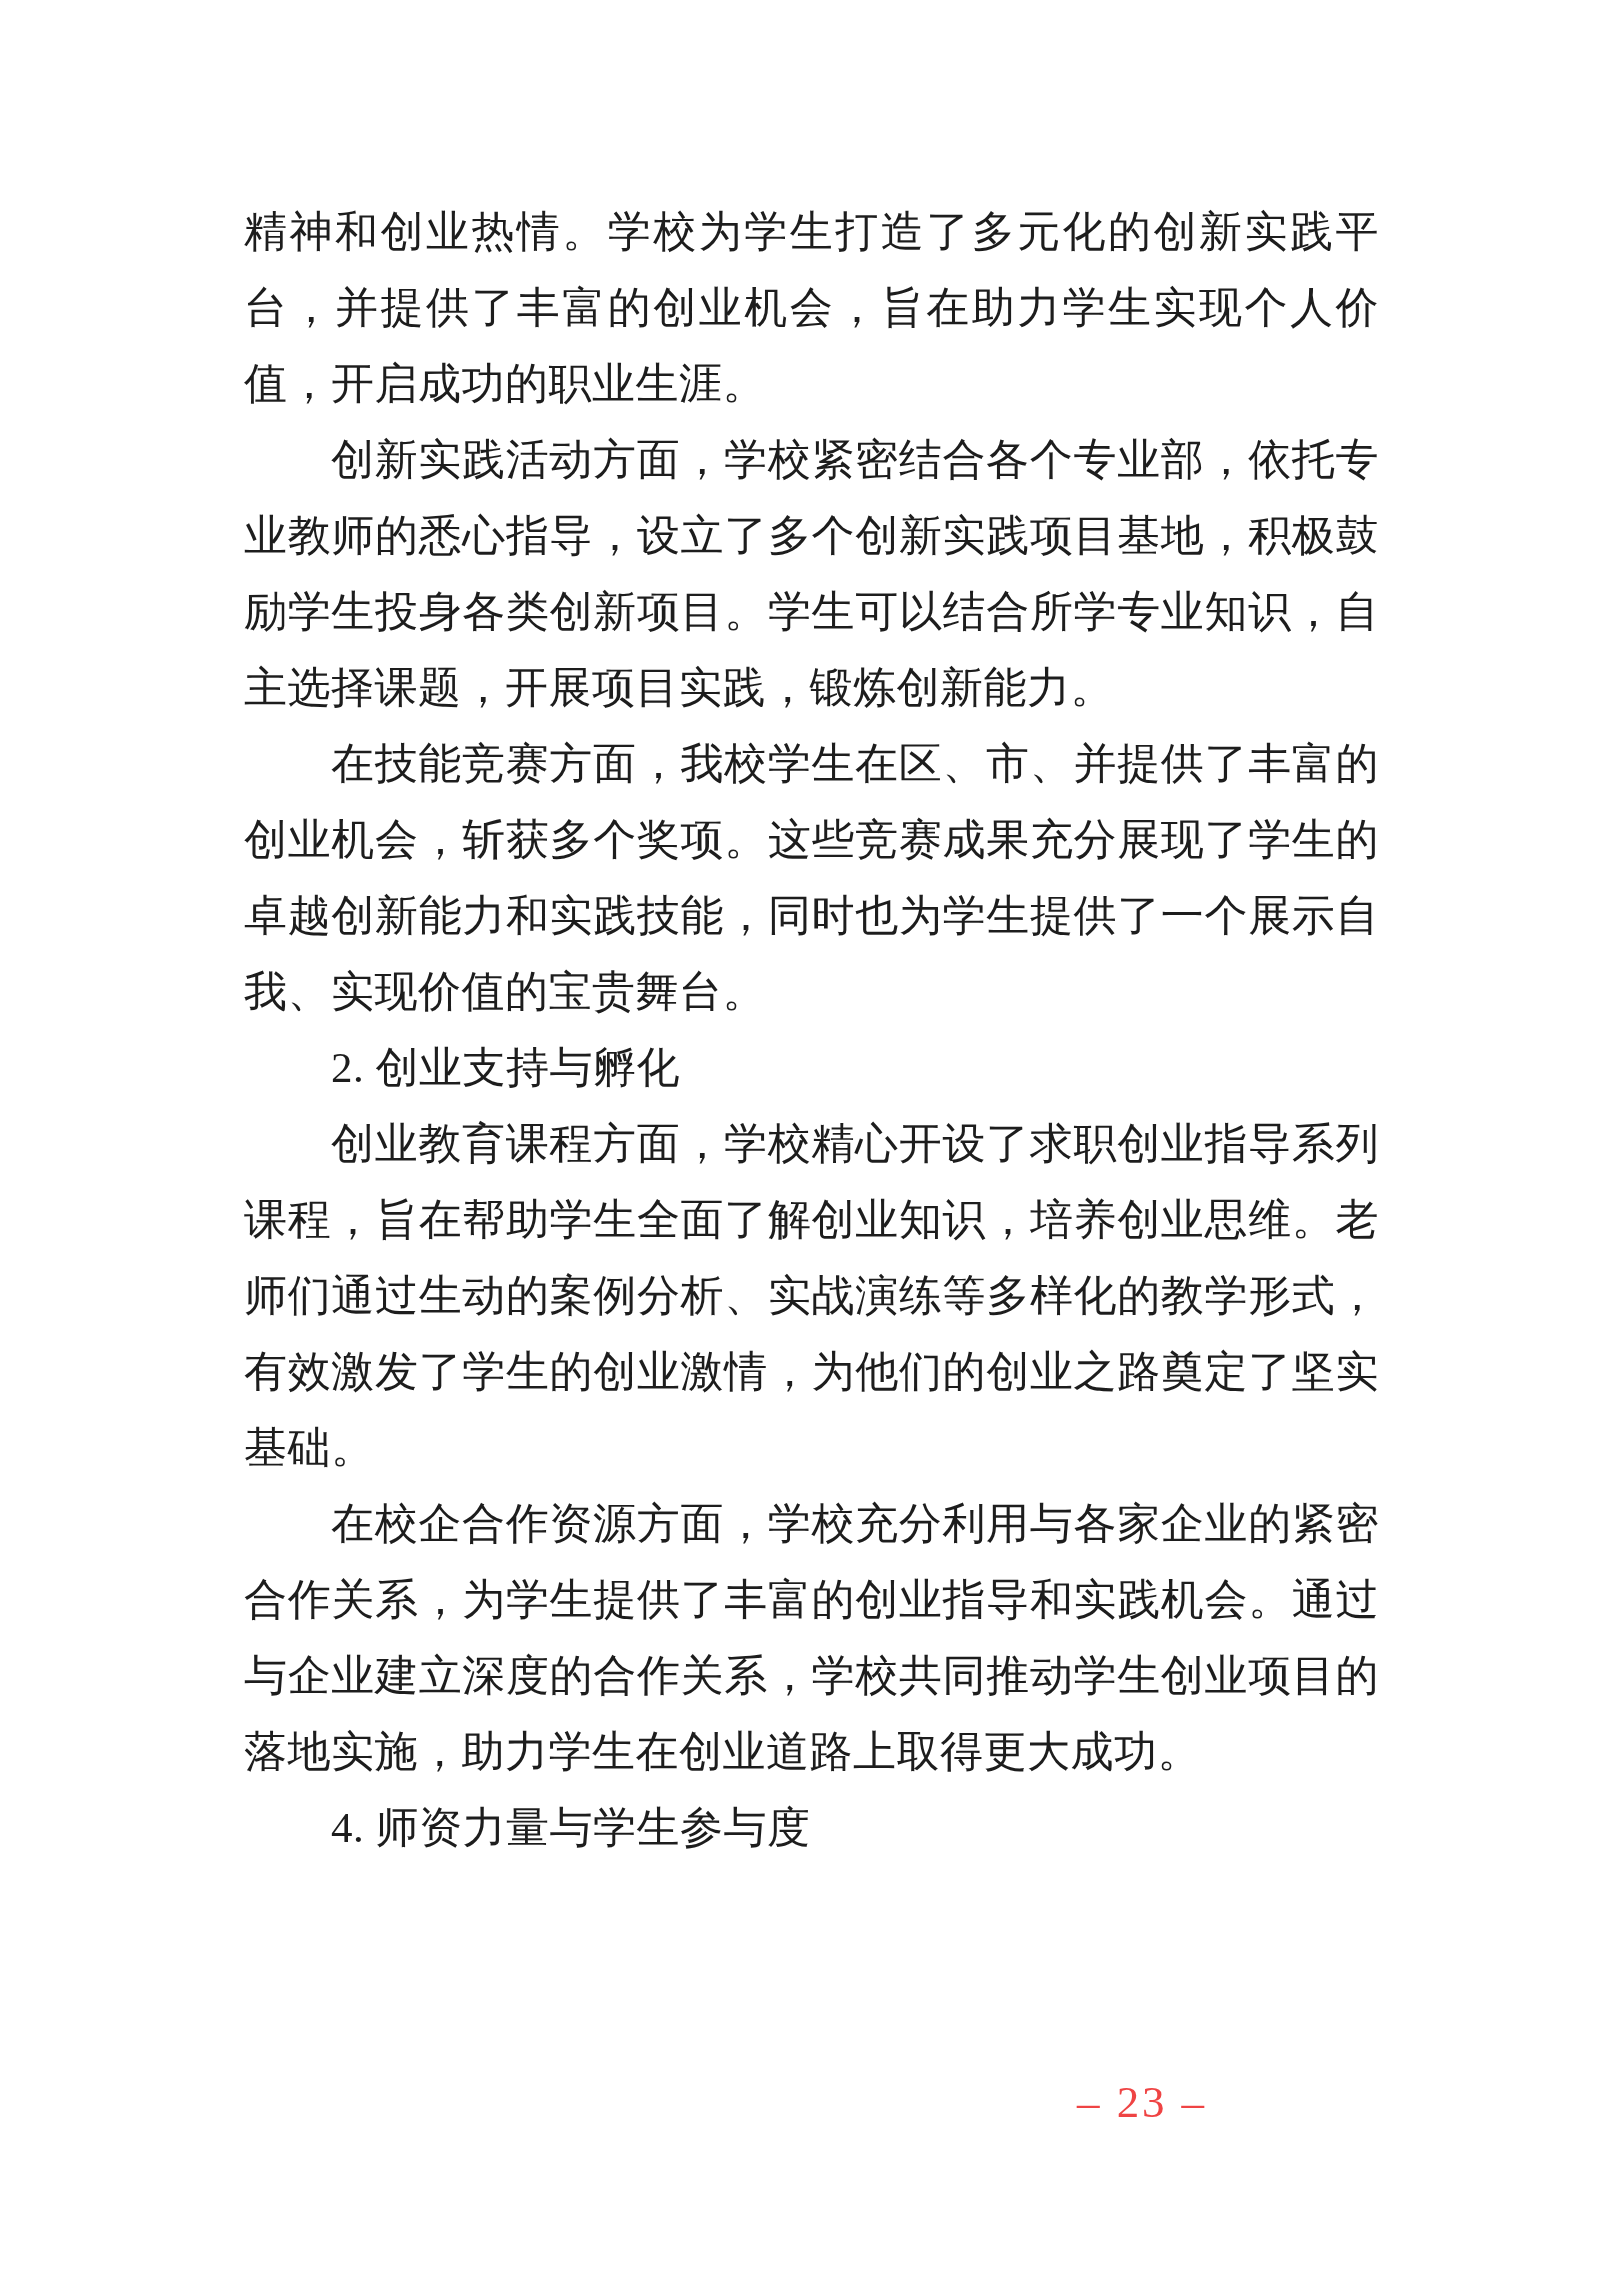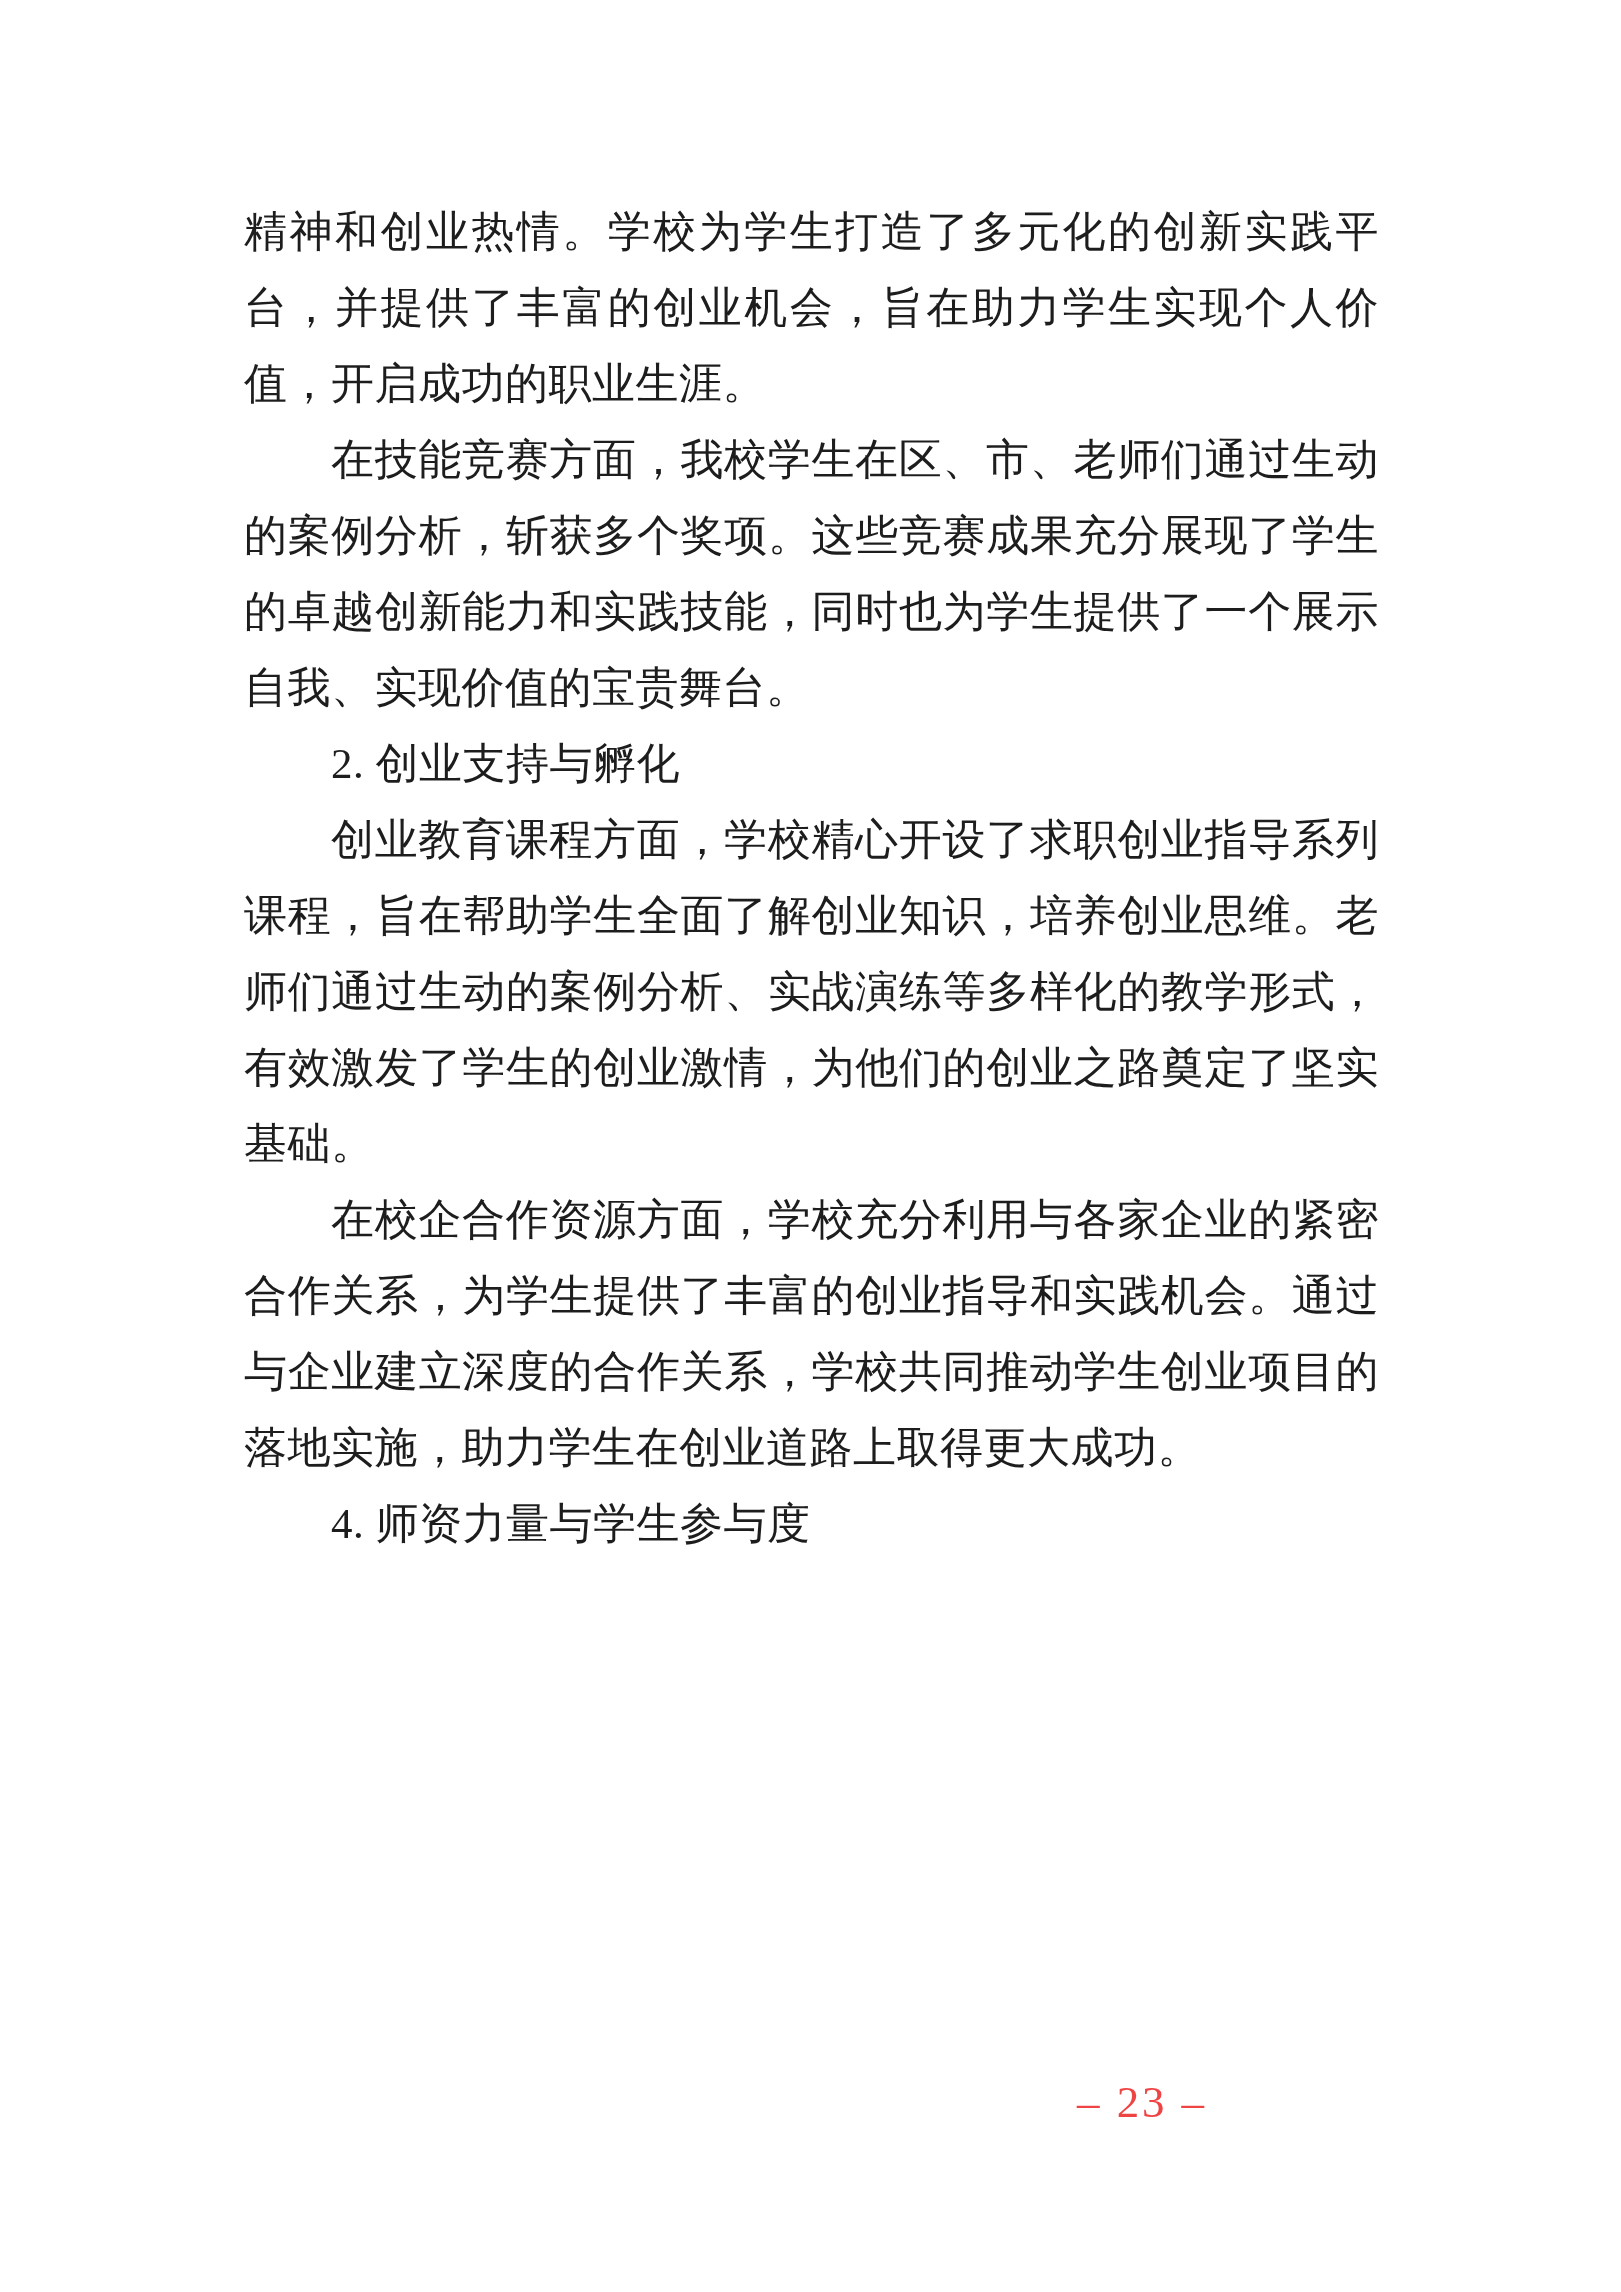--- a/index.html
+++ b/index.html
@@ -55,22 +55,23 @@
 </style>
 </head>
 <body>
 
 <div class="page">
 
   <div class="text-block">
     <p class="para-flush">精神和创业热情。学校为学生打造了多元化的创新实践平台，并提供了丰富的创业机会，旨在助力学生实现个人价值，开启成功的职业生涯。</p>
 
 
+    <p class="para-indent">创新实践活动方面，学校紧密结合各个专业部，依托专业教师的悉心指导，设立了多个创新实践项目基地，积极鼓励学生投身各类创新项目。学生可以结合所学专业知识，自主选择课题，开展项目实践，锻炼创新能力。</p>
 
-    <p class="para-indent">在技能竞赛方面，我校学生在区、市、老师们通过生动的案例分析，斩获多个奖项。这些竞赛成果充分展现了学生的卓越创新能力和实践技能，同时也为学生提供了一个展示自我、实现价值的宝贵舞台。</p>
+    <p class="para-indent">在技能竞赛方面，我校学生在区、市、并提供了丰富的创业机会，斩获多个奖项。这些竞赛成果充分展现了学生的卓越创新能力和实践技能，同时也为学生提供了一个展示自我、实现价值的宝贵舞台。</p>
 
     <p class="para-indent">2. 创业支持与孵化</p>
 
     <p class="para-indent">创业教育课程方面，学校精心开设了求职创业指导系列课程，旨在帮助学生全面了解创业知识，培养创业思维。老师们通过生动的案例分析、实战演练等多样化的教学形式，有效激发了学生的创业激情，为他们的创业之路奠定了坚实基础。</p>
 
     <p class="para-indent">在校企合作资源方面，学校充分利用与各家企业的紧密合作关系，为学生提供了丰富的创业指导和实践机会。通过与企业建立深度的合作关系，学校共同推动学生创业项目的落地实施，助力学生在创业道路上取得更大成功。</p>
 
     <p class="para-indent">4. 师资力量与学生参与度</p>
   </div>
 

